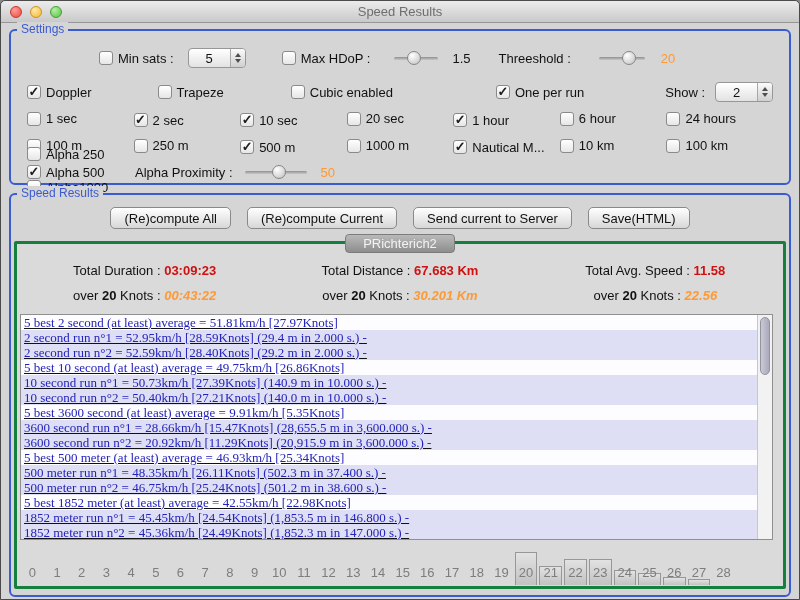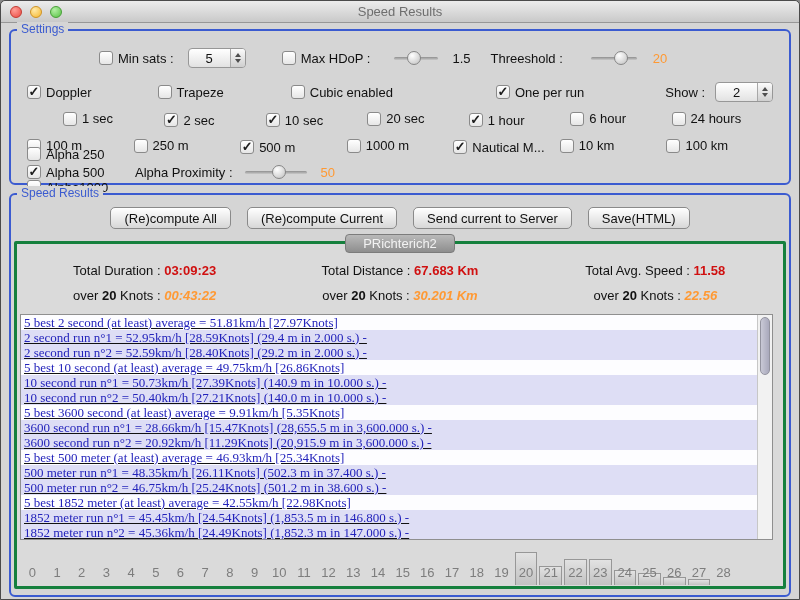--- a/index.html
+++ b/index.html
@@ -18,21 +18,21 @@
 
   .fieldset { position:relative; border:2px solid var(--accent); border-radius:6px; margin:0 8px; background:#d5d5d5; }
   .fieldset.settings { margin-top:6px; height:156px; }
   .fieldset.speed { margin-top:8px; height:404px; display:flex; flex-direction:column; }
   .legend { position:absolute; top:-9px; left:6px; background:#d5d5d5; padding:0 4px; color:var(--accent); font-size:12px; }
 
   .srow { display:flex; align-items:center; white-space:nowrap; }
   .row1 { margin-top:16px; height:22px; padding-left:88px; }
   .row2 { margin-top:13px; height:20px; padding:0 16px 0 16px; }
   .grid7 { display:grid; grid-template-columns:repeat(7,1fr); padding:0 16px; align-items:center; }
-  .row3 { margin-top:9px; height:18px;margin-left:36px; }
+  .row3 { margin-top:9px; height:18px; }
   .row4 { margin-top:9px; height:18px; }
   .row5 { margin-top:7px; height:18px; padding:0 16px; }
 
   .checkline { display:inline-flex; align-items:center; gap:5px; cursor:default; white-space:nowrap; }
   .cb { width:14px; height:14px; border:1px solid #8a8a8a; border-radius:3px; background:linear-gradient(#ffffff,#e6e6e6); display:inline-flex; align-items:center; justify-content:center; font-weight:bold; font-size:13px; line-height:12px; color:#1c1c1c; flex:0 0 auto; }
 
   .select { height:20px; border:1px solid #979797; border-radius:4px; background:linear-gradient(#ffffff,#e2e2e2); display:inline-flex; align-items:stretch; overflow:hidden; }
   .w58 { width:58px; }
   .select-value { flex:1; display:flex; align-items:center; justify-content:center; }
   .stepper { width:15px; border-left:1px solid #a8a8a8; background:linear-gradient(#fbfbfb,#cfcfcf); display:flex; flex-direction:column; align-items:center; justify-content:center; gap:2px; }
@@ -41,21 +41,21 @@
 
   .slider { position:relative; height:16px; flex:0 0 auto; }
   .w44{width:44px;} .w46{width:46px;} .w62{width:62px;}
   .track { position:absolute; left:0; right:0; top:7px; height:3px; background:linear-gradient(#8f8f8f,#c9c9c9); border-radius:2px; }
   .thumb { position:absolute; top:1px; width:14px; height:14px; border-radius:50%; background:radial-gradient(circle at 35% 30%, #ffffff, #bfbfbf); border:1px solid #868686; }
   .p45{left:calc(45% - 7px);} .p65{left:calc(65% - 7px);} .p55{left:calc(55% - 7px);}
 
   .plain { color:#111; }
   .orange { color:var(--orange); }
   .ml10{margin-left:10px;} .ml12{margin-left:12px;} .ml14{margin-left:14px;} .ml16{margin-left:16px;}
-  .ml24{margin-left:24px;} .ml28{margin-left:28px;} .ml32{margin-left:20px;} .ml60{margin-left:36px;}
+  .ml24{margin-left:24px;} .ml28{margin-left:28px;} .ml32{margin-left:28px;} .ml60{margin-left:36px;}
 
   .row2-checks { display:flex; align-items:center; }
   .tg1{margin-left:66px;} .tg2{margin-left:67px;} .tg3{margin-left:103px;}
   .show-label { margin-left:auto; }
   .alpha-checks { display:flex; align-items:center;flex-direction:column; }
   .cell108 { width:108px; }
 
   .buttons-row { margin-top:12px; height:24px; display:flex; justify-content:center; gap:16px; }
   .mac-btn { height:22px; padding:0 13px; font-family:"Liberation Sans",sans-serif; font-size:13px; color:#111; background:linear-gradient(#ffffff,#d7d7d7); border:1px solid #8a8a8a; border-radius:5px; box-shadow:0 1px 0 rgba(255,255,255,.6) inset; cursor:default; }
 

